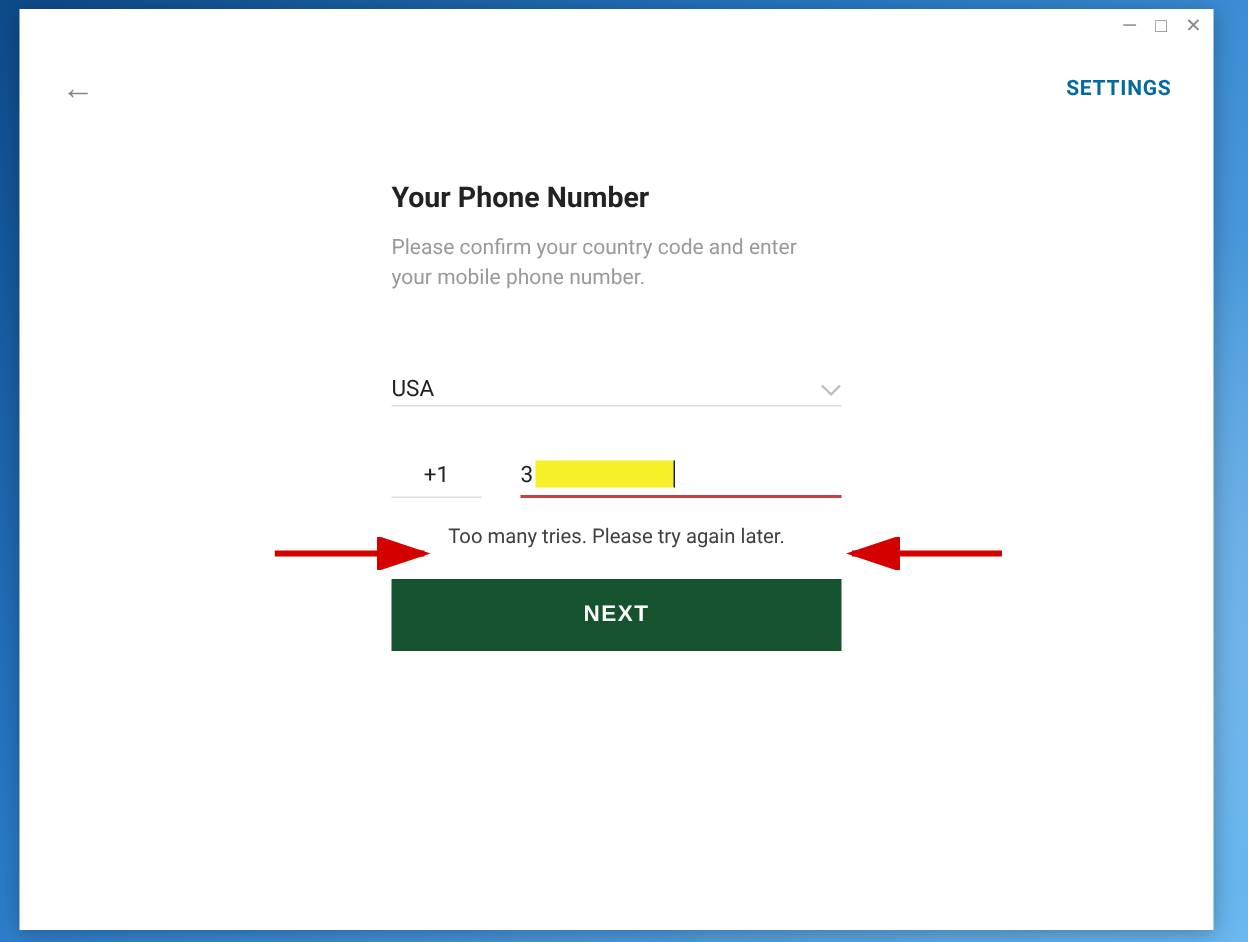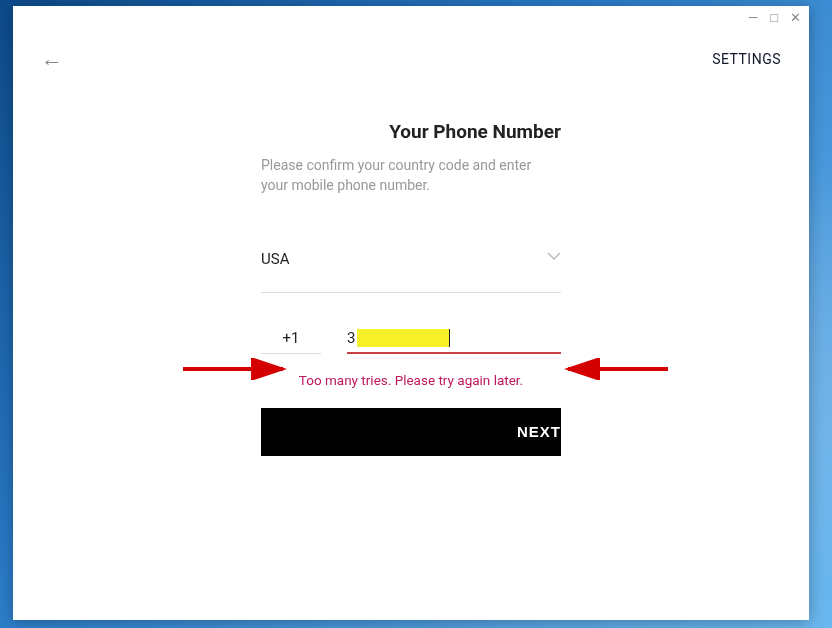--- a/index.html
+++ b/index.html
@@ -41,50 +41,49 @@
       align-items: center;
       padding: 18px 28px 0 28px;
     }
     .back-arrow {
       font-size: 22px;
       color: #888;
       cursor: pointer;
       user-select: none;
     }
     .settings-link {
-      color: #0f172a;
-      font-weight: 400;
+      color: #0369a1;
+      font-weight: 700;
       font-size: 14px;
       letter-spacing: 0.5px;
       cursor: pointer;
     }
     .content {
       width: 300px;
       margin: 48px auto 0 auto;
     }
     .title {
       font-size: 19px;
       font-weight: 700;
       color: #222;
       margin-bottom: 10px;
-      text-align: right;
     }
     .subtitle {
       font-size: 14px;
       color: #999;
       line-height: 1.45;
       margin-bottom: 54px;
       margin-top: 12px;
     }
     .country-row {
       display: flex;
       justify-content: space-between;
-      align-items: flex-start;
+      align-items: flex-end;
       border-bottom: 1px solid #ddd;
-      padding-bottom: 24px;
+      padding-bottom: 2px;
       cursor: pointer;
       margin-bottom: 36px;
     }
     .country-label {
       font-size: 15px;
       color: #222;
     }
     .chevron {
       color: #bbb;
       font-size: 12px;
@@ -123,34 +122,33 @@
     .caret {
       display: inline-block;
       width: 1px;
       height: 18px;
       background: #222;
       vertical-align: middle;
     }
     .error-text {
       text-align: center;
       font-size: 13.5px;
-      color: #be185d;
+      color: #404040;
       margin-bottom: 20px;
     }
     .next-btn {
       width: 100%;
       height: 48px;
-      background: #000000;
+      background: #14532d;
       color: #fff;
       border: none;
       font-size: 15px;
       font-weight: 600;
       letter-spacing: 1px;
       cursor: pointer;
-      text-align: right;
     }
     .arrow-left, .arrow-right {
       position: absolute;
       z-index: 5;
     }
     .arrow-left { left: 170px; top: 352px; }
     .arrow-right { left: 545px; top: 352px; }
     .overlay-text {
       position: absolute;
       left: 50%;

